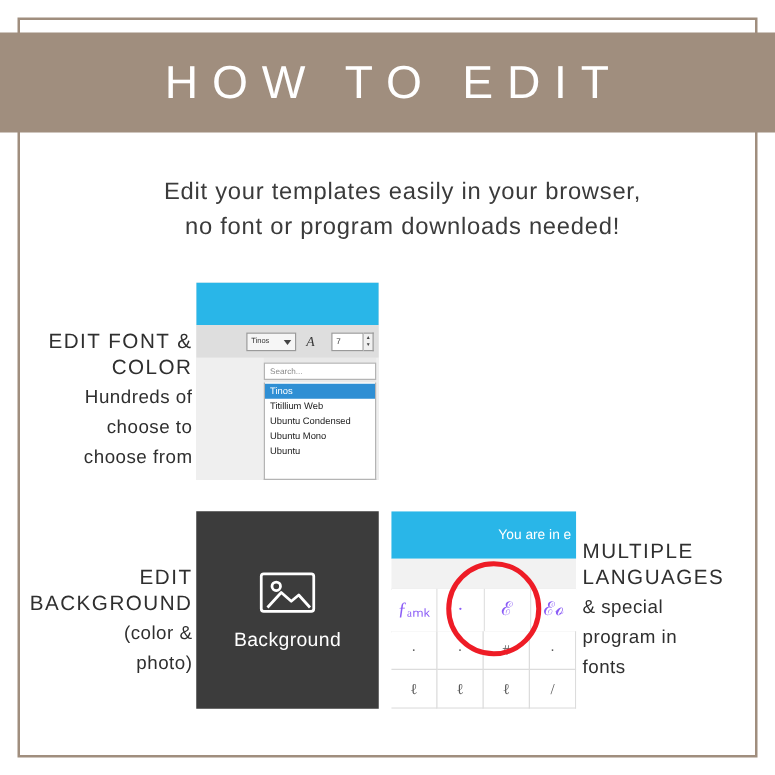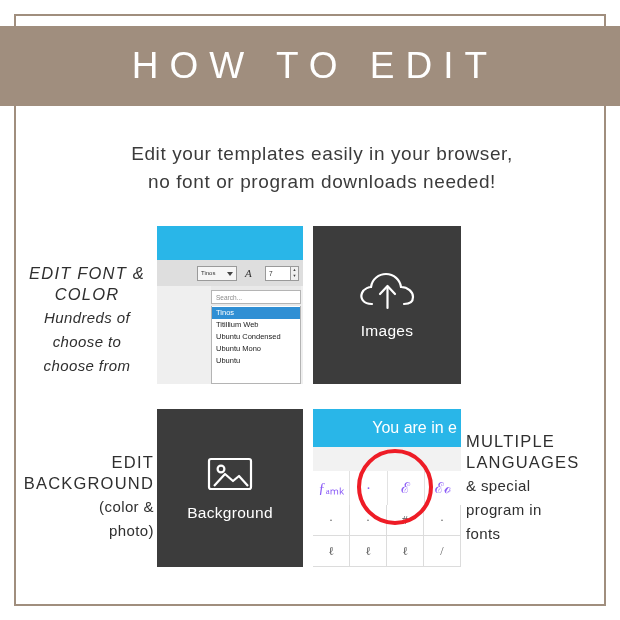--- a/index.html
+++ b/index.html
@@ -80,22 +80,21 @@
     letter-spacing: 0.4px;
     line-height: 22px;
     margin-top: 2px;
   }
 
   
   .text-left-1 {
     left: 20px;
     top: 263px;
     width: 134px;
-    text-align: center;
-    font-style: italic;
+    text-align: right;
   }
   .text-right-1 {
     left: 466px;
     top: 265px;
     width: 140px;
     text-align: left;
   }
 
   
   .text-left-2 {
@@ -281,21 +280,21 @@
   }
 
   
   .lang-blue {
     position: absolute;
     left: 0; top: 0;
     width: 100%;
     height: 38px;
     background: #29b6e8;
     color: #ffffff;
-    font-size: 16px;
+    font-size: 11px;
     display: flex;
     align-items: center;
     justify-content: flex-end;
     padding-right: 4px;
     box-sizing: border-box;
   }
   .lang-white-strip {
     position: absolute;
     left: 0;
     top: 38px;
@@ -431,30 +430,20 @@
 
     <div class="font-list">
       <div class="font-item selected">Tinos</div>
       <div class="font-item">Titillium Web</div>
       <div class="font-item">Ubuntu Condensed</div>
       <div class="font-item">Ubuntu Mono</div>
       <div class="font-item">Ubuntu</div>
     </div>
   </div>
 
-  <div class="tile tile-images">
-    <div class="dark-tile-inner">
-      <svg width="58" height="42" viewBox="0 0 58 42">
-        <path d="M14 34 C5 34 2 28 4 23 C6 18 12 17 13 17 C14 9 21 4 28 4 C36 4 42 10 43 17 C50 17 55 22 55 27 C55 32 51 34 46 34" fill="none" stroke="#ffffff" stroke-width="2.2" stroke-linecap="round"></path>
-        <line x1="29.5" y1="38" x2="29.5" y2="17" stroke="#ffffff" stroke-width="2.2" stroke-linecap="round"></line>
-        <polyline points="22,24 29.5,16 37,24" fill="none" stroke="#ffffff" stroke-width="2.2" stroke-linecap="round" stroke-linejoin="round"></polyline>
-      </svg>
-      <div class="dark-tile-label">Images</div>
-    </div>
-  </div>
 
   <div class="tile tile-bg">
     <div class="dark-tile-inner">
       <svg width="48" height="40" viewBox="0 0 48 40">
         <rect x="3" y="5" width="42" height="30" rx="2" fill="none" stroke="#ffffff" stroke-width="2.2"></rect>
         <circle cx="15" cy="15" r="3.4" fill="none" stroke="#ffffff" stroke-width="2.2"></circle>
         <polyline points="8,32 19,20 27,27 33,22 42,32" fill="none" stroke="#ffffff" stroke-width="2.2" stroke-linejoin="round"></polyline>
       </svg>
       <div class="dark-tile-label">Background</div>
     </div>

